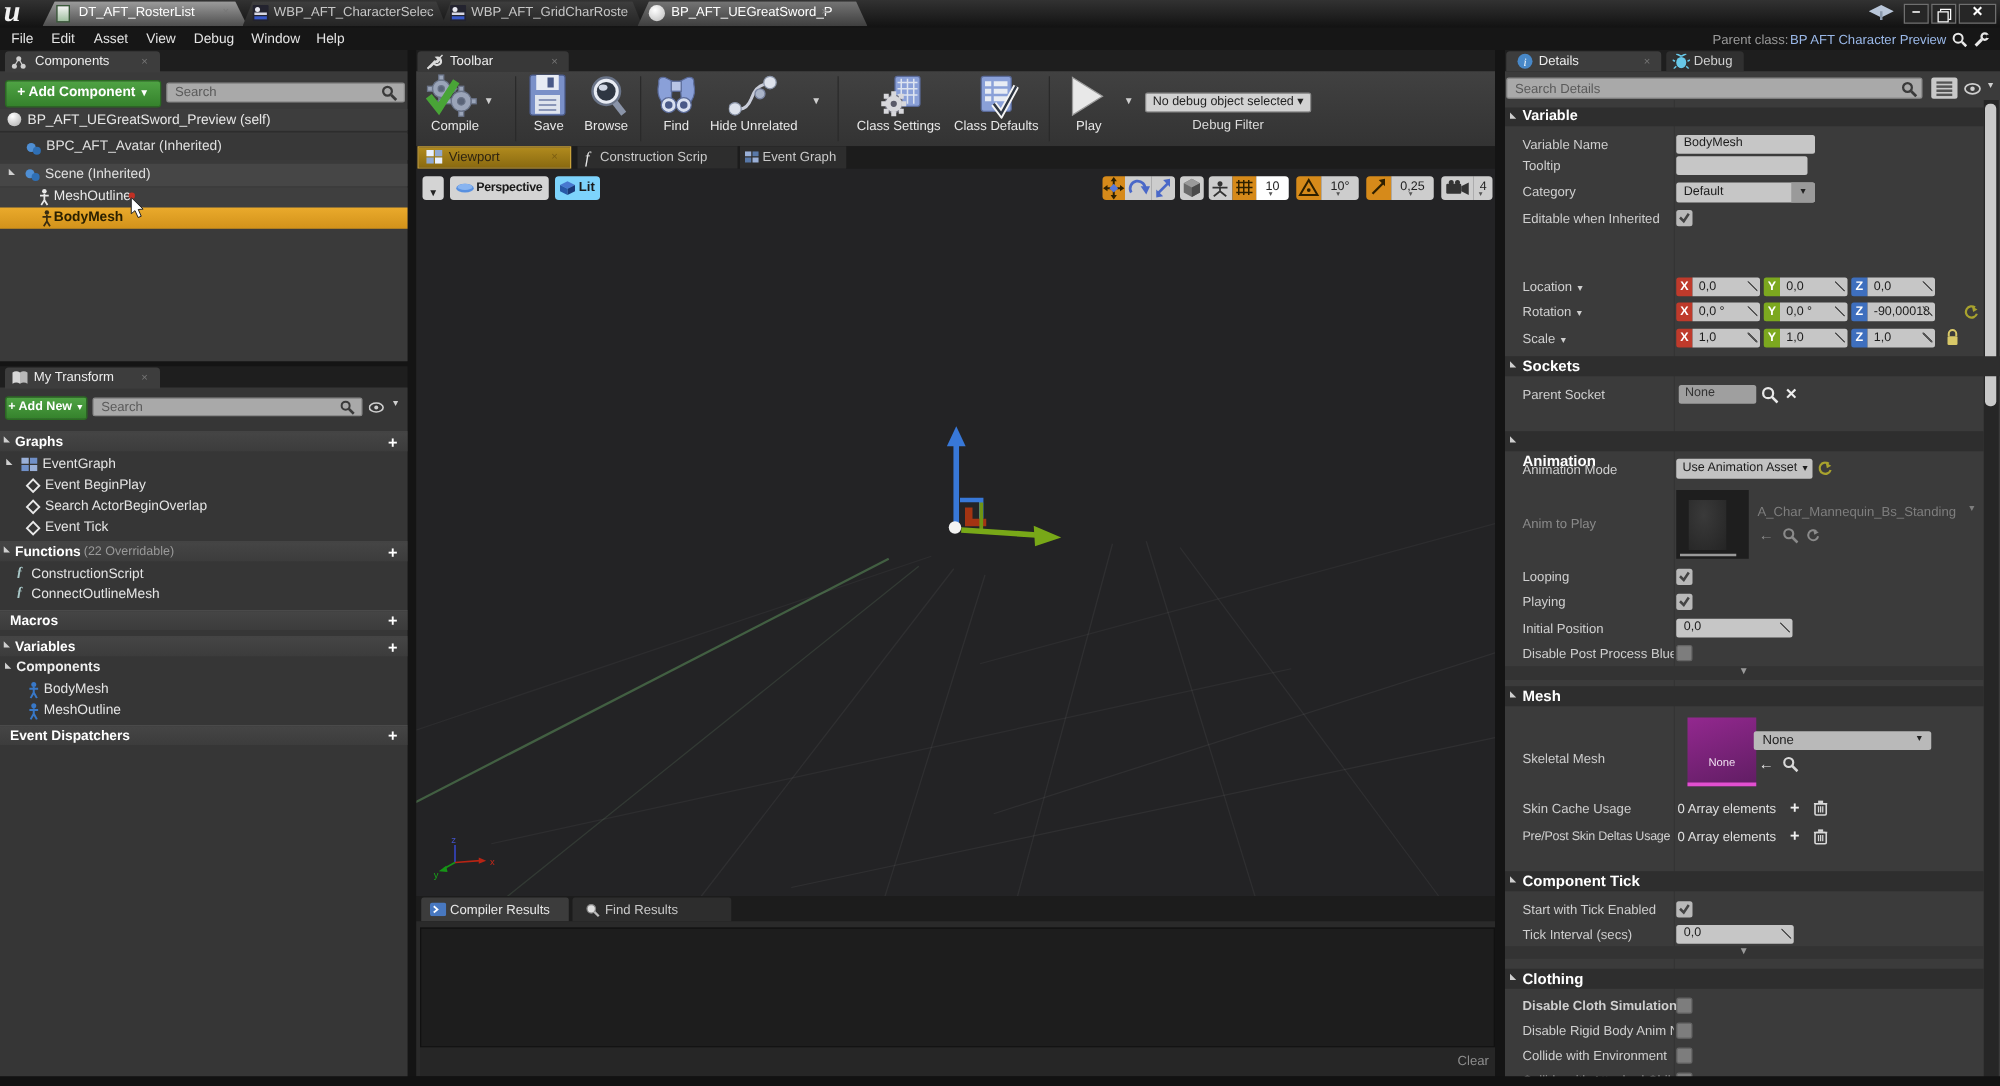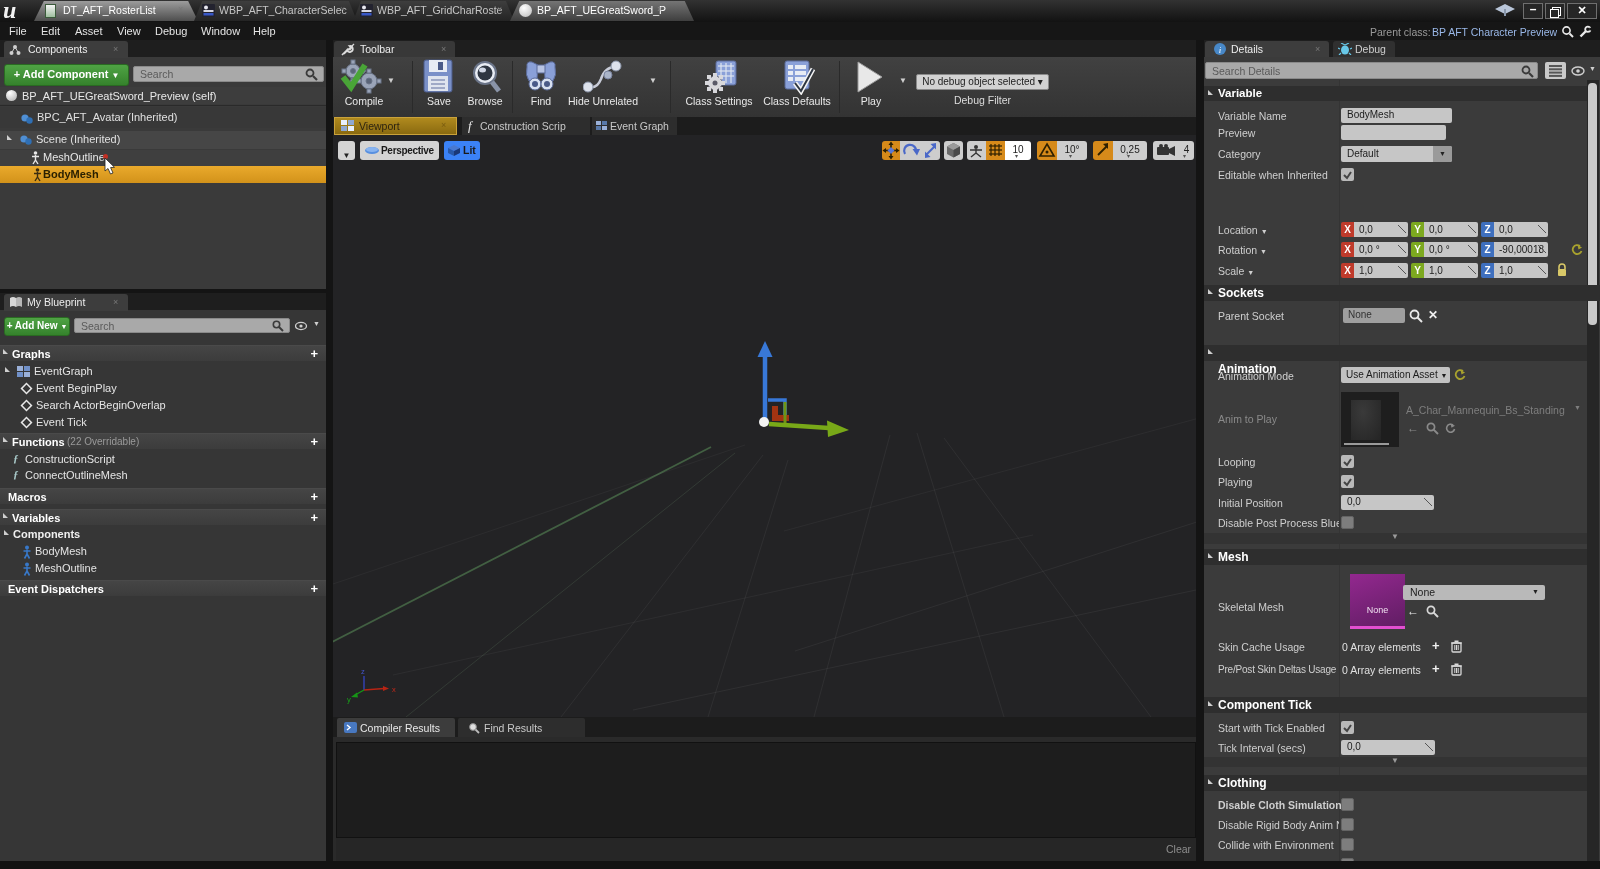--- a/index.html
+++ b/index.html
@@ -145,21 +145,21 @@
       </svg>
 </div>
 
 <div class="abs" style="left:0;top:293px;width:326px;height:576px;background:#1e1e1e;">
   <div class="abs" style="left:0;top:17px;width:326px;height:559px;background:#363636;"></div>
   <div class="abs" style="left:4px;top:1px;width:124px;height:17px;background:#3d3d3d;border-radius:3px 3px 0 0;"></div>
   <svg class="abs" style="left:9px;top:3px;" width="14" height="12">
         <path d="M1 2 Q4 0 7 2 L7 11 Q4 9 1 11 Z" fill="#d8d8d8"></path>
         <path d="M7 2 Q10 0 13 2 L13 11 Q10 9 7 11 Z" fill="#b8b8b8"></path>
       </svg>
-  <div class="abs" style="left:27px;top:3px;font-size:10.5px;color:#ededed;">My Blueprint</div>
+  <div class="abs" style="left:27px;top:3px;font-size:10.5px;color:#ededed;">My Transform</div>
   <div class="abs" style="left:113px;top:4px;font-size:9px;color:#777;">×</div>
 
   <div class="abs green" style="left:4px;top:24px;width:64px;height:17px;font-size:10px;line-height:16px;text-align:center;">+ Add New <span style="font-size:7px;">▼</span></div>
   <div class="abs searchbox" style="left:74px;top:25px;width:216px;height:15px;line-height:14px;padding-left:6px;">Search</div>
   <svg class="abs" style="left:272px;top:27px;" width="12" height="12">
         <circle cx="4.5" cy="4.5" r="3.2" fill="none" stroke="#3a3a3a" stroke-width="1.6"></circle>
         <line x1="7" y1="7" x2="11" y2="11" stroke="#3a3a3a" stroke-width="2"></line>
       </svg>
   <svg class="abs" style="left:295px;top:28px;" width="16" height="10">
         <ellipse cx="6" cy="5" rx="5.5" ry="3.6" fill="none" stroke="#cfcfcf" stroke-width="1.3"></ellipse>
@@ -431,21 +431,21 @@
     </svg>
 
     <div class="abs" style="left:5px;top:6px;width:17px;height:19px;background:#d4d4d4;border-radius:3px;text-align:center;"><span style="font-size:8px;color:#222;position:relative;top:3px;">▼</span></div>
     <div class="abs" style="left:27px;top:6px;width:79px;height:19px;background:#d4d4d4;border-radius:3px;">
           <svg style="position:absolute;left:4px;top:5px;" width="16" height="9">
             <ellipse cx="8" cy="4.5" rx="7" ry="3.5" fill="#5890e0"></ellipse>
             <ellipse cx="8" cy="3.5" rx="6" ry="2.5" fill="#88b4f0"></ellipse>
           </svg>
           <span style="position:absolute;left:21px;top:4px;font-size:10px;font-weight:bold;color:#1a1a1a;letter-spacing:-0.3px;">Perspective</span>
         </div>
-    <div class="abs" style="left:111px;top:6px;width:36px;height:19px;background:#3b82f6;border-radius:3px;">
+    <div class="abs" style="left:111px;top:6px;width:36px;height:19px;background:#7dd3fc;border-radius:3px;">
           <svg style="position:absolute;left:3px;top:3px;" width="14" height="13">
             <polygon points="7,1 13,4 7,7 1,4" fill="#4878d0"></polygon>
             <polygon points="1,4 7,7 7,12 1,9" fill="#2858a8"></polygon>
             <polygon points="13,4 7,7 7,12 13,9" fill="#1a3878"></polygon>
           </svg>
           <span style="position:absolute;left:19px;top:3px;font-size:10.5px;font-weight:bold;color:#1a1a1a;">Lit</span>
         </div>
 
     <div id="vtools" class="abs" style="left:546px;top:6px;width:317px;height:19px;">
       <div class="abs" style="left:3px;top:0;width:18px;height:19px;background:#d68a1a;border-radius:3px 0 0 3px;"><svg width="18" height="19">
@@ -570,21 +570,21 @@
 
   <div class="abs" style="left:383px;top:40px;width:12px;height:789px;background:#262626;"></div>
   <div class="abs" style="left:384px;top:43px;width:9px;height:242px;background:#c9c9c9;border-radius:4px;"></div>
 
   <div class="abs hdr" style="left:0;top:46px;width:383px;height:15px;background:#2e2e2e;">
         <span style="position:absolute;left:4px;top:4px;width:0;height:0;border-left:5px solid #cfcfcf;border-top:5px solid transparent;"></span>
         <span style="position:absolute;left:14px;top:1px;font-size:11.5px;">Variable</span>
       </div>
   <div class="abs lbl" style="left:14px;top:70px;">Variable Name</div>
   <div class="abs field" style="left:137px;top:68px;width:105px;height:15px;line-height:14px;padding-left:6px;">BodyMesh</div>
-  <div class="abs lbl" style="left:14px;top:87px;">Preview</div>
+  <div class="abs lbl" style="left:14px;top:87px;">Tooltip</div>
   <div class="abs field" style="left:137px;top:85px;width:105px;height:15px;"></div>
   <div class="abs lbl" style="left:14px;top:108px;">Category</div>
   <div class="abs field" style="left:137px;top:106px;width:105px;height:16px;line-height:15px;padding-left:6px;">Default<span style="position:absolute;right:0;top:0;width:19px;height:16px;background:#9a9a9a;border-radius:0 2px 2px 0;text-align:center;font-size:7px;line-height:15px;color:#222;">▼</span></div>
   <div class="abs lbl" style="left:14px;top:129px;">Editable when Inherited</div>
   <div class="abs cb" style="left:137px;top:128px;"><svg width="13" height="13">
           <path d="M3 6 L6 9 L10 3" stroke="#444" stroke-width="2" fill="none"></path>
         </svg></div>
 
   <div class="abs lbl" style="left:14px;top:184px;">Location <span style="font-size:7px;">▼</span></div>
   <div class="abs lbl" style="left:14px;top:204px;">Rotation <span style="font-size:7px;">▼</span></div>

